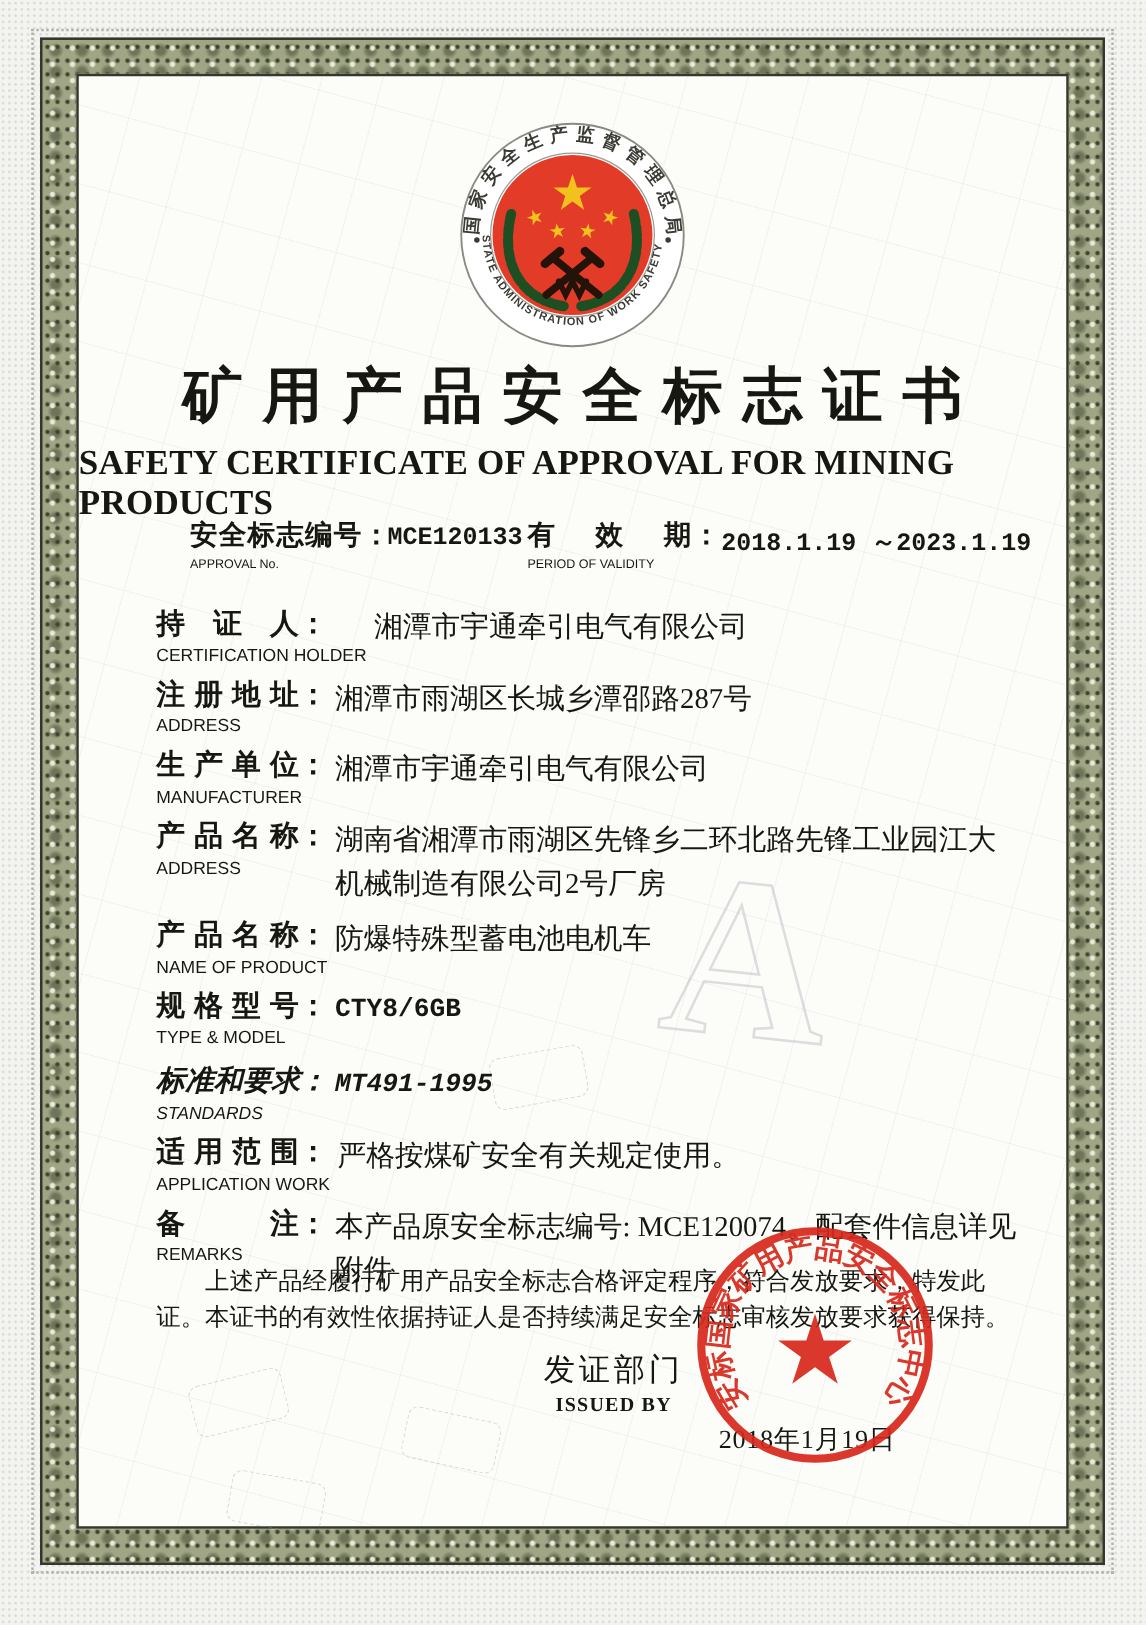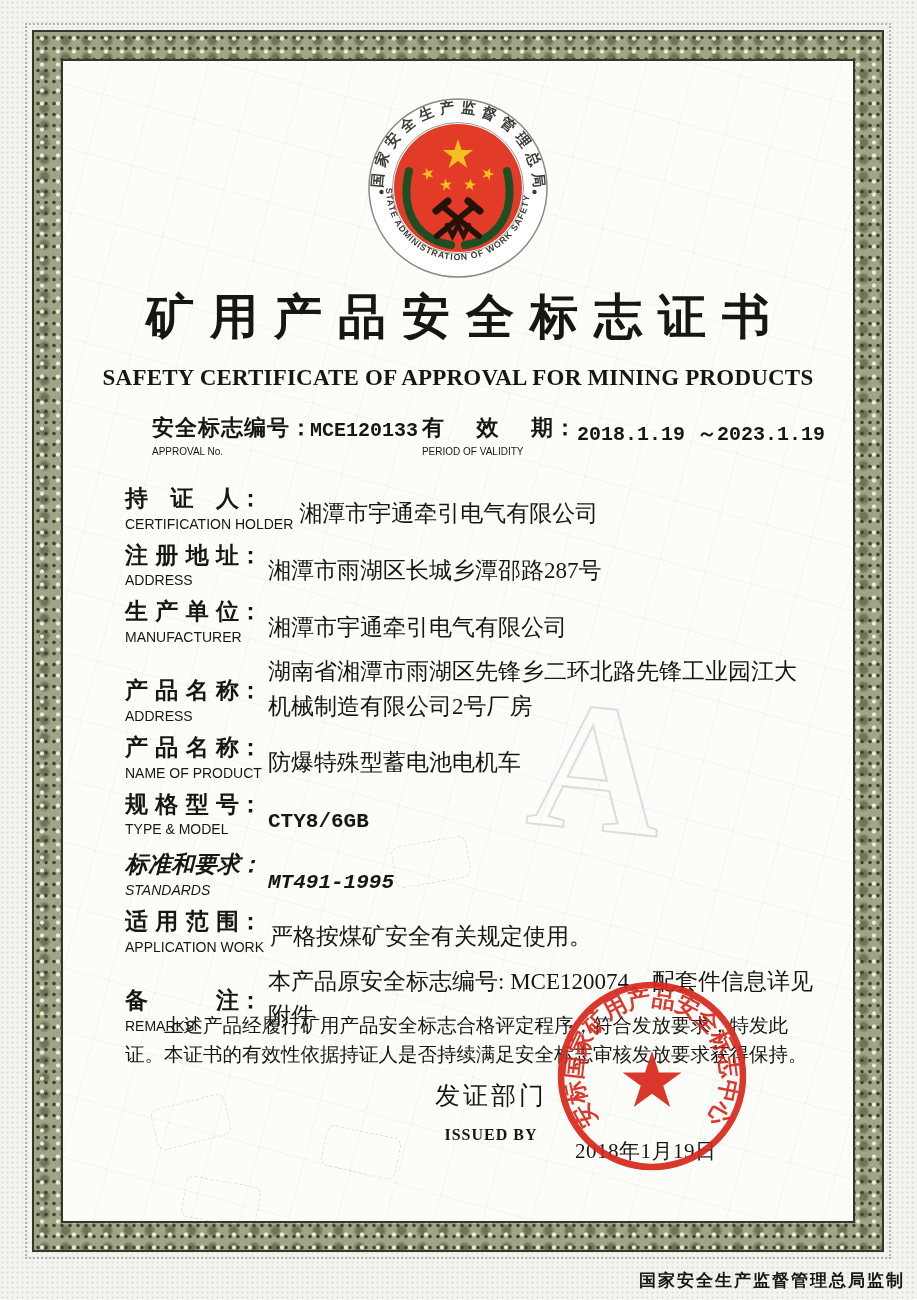--- a/index.html
+++ b/index.html
@@ -27,50 +27,50 @@
   .wm-a{position:absolute;left:468px;top:600px;z-index:1;font-size:185px;font-weight:bold;
     font-family:"Liberation Serif",serif;color:transparent;
     -webkit-text-stroke:2px rgba(148,156,168,.32);transform:rotate(6deg);}
   .wm-chip{position:absolute;z-index:1;width:74px;height:40px;border:1px dashed rgba(140,150,175,.30);
     border-radius:8px;}
   
   .emblem{position:absolute;top:34px;left:50%;transform:translateX(-50%);z-index:2;}
   
   .title{position:absolute;top:224px;left:0;right:0;z-index:2;text-align:center;
     font-family:"Liberation Serif",serif;font-weight:bold;font-size:48px;letter-spacing:16px;text-indent:16px;}
-  .subtitle{position:absolute;top:304px;left:0;right:0;z-index:2;text-align:center;
-    font-family:"Liberation Serif",serif;font-weight:bold;font-size:23px;letter-spacing:.2px;}
+  .subtitle{position:absolute;top:294px;left:0;right:0;z-index:2;text-align:left;
+    font-family:"Liberation Serif",serif;font-weight:bold;font-size:28px;letter-spacing:.2px;}
   
   .approval-row{position:absolute;top:352px;left:89px;right:28px;z-index:2;display:flex;align-items:flex-start;}
   .hl-zh{font-weight:bold;font-size:22px;letter-spacing:1px;white-space:nowrap;}
   .hl-zh .just{display:inline-block;width:132px;text-align:justify;text-align-last:justify;text-justify:inter-character;}
   .hl-en{font-size:10px;margin-top:3px;white-space:nowrap;}
   .c1{width:158px;}
   .c2{width:182px;padding-top:6px;}
   .c3{width:178px;}
   .c4{flex:1;padding-top:7px;white-space:nowrap;}
   .alnum{font-family:"Liberation Mono",monospace;font-weight:600;font-size:20px;letter-spacing:0;}
   
   .fields{position:absolute;top:424px;left:62px;right:34px;z-index:2;}
-  .f-row{display:flex;align-items:flex-end;margin-bottom:10px;}
+  .f-row{display:flex;align-items:flex-start;margin-bottom:10px;}
   .f-row.gap-top{margin-top:14px;font-style:italic;}
   .f-label{flex:0 0 137px;}
   .zh-line{font-weight:bold;font-size:23px;line-height:1.2;white-space:nowrap;}
   .zh{display:inline-block;width:114px;text-align:justify;text-align-last:justify;text-justify:inter-character;}
   .colon{display:inline-block;}
   .en{font-size:14px;line-height:1.15;margin-top:3px;white-space:nowrap;letter-spacing:0;}
   .f-value{flex:1;padding-left:6px;font-family:"Liberation Serif",serif;font-size:23px;line-height:1.5;}
   .f-row.alnum-val .f-value{font-family:"Liberation Mono",monospace;font-weight:600;font-size:21px;padding-top:2px;}
   
   .decl{position:absolute;top:950px;left:62px;right:42px;z-index:2;
     font-family:"Liberation Serif",serif;font-size:19.5px;line-height:1.5;text-indent:2em;}
   
   .issued{position:absolute;top:1018px;left:372px;z-index:2;text-align:center;font-family:"Liberation Serif",serif;}
   .issued .zh-big{font-size:25px;font-weight:normal;letter-spacing:3px;}
-  .issued .en-big{font-size:16px;font-weight:bold;letter-spacing:1px;margin-top:14px;}
+  .issued .en-big{font-size:16px;font-weight:bold;letter-spacing:1px;margin-top:4px;}
   .date{position:absolute;top:1076px;left:512px;z-index:2;font-family:"Liberation Serif",serif;font-size:21px;letter-spacing:.5px;}
   
   .seal{position:absolute;left:552px;top:976px;z-index:6;opacity:.92;}
   
   .footer-note{position:absolute;right:12px;bottom:8px;z-index:3;
     font-family:"Liberation Serif",serif;font-weight:bold;font-size:17px;letter-spacing:2px;}
 </style>
 </head>
 <body>
 
@@ -225,14 +225,13 @@
       <path id="star-s" d="M0 -1 L0.225 -0.309 L0.951 -0.309 L0.363 0.118 L0.588 0.809 L0 0.382 L-0.588 0.809 L-0.363 0.118 L-0.951 -0.309 L-0.225 -0.309 Z"></path>
       <path id="sealArc" d="M 46.4 145 A 70 70 0 1 1 153.6 145" fill="none"></path>
     </defs>
     <circle cx="100" cy="100" r="91" fill="none" stroke="#d8281c" stroke-width="6.5"></circle>
     <text font-family="Liberation Sans, sans-serif" font-size="23" font-weight="bold" fill="#d8281c">
       <textPath href="#sealArc" textLength="316" lengthAdjust="spacing">安标国家矿用产品安全标志中心</textPath>
     </text>
     <use href="#star-s" fill="#d8281c" transform="translate(100,106) scale(31)"></use>
   </svg>
 
-  <div class="footer-note">国家安全生产监督管理总局监制</div>
 </div>
 
 </body></html>

